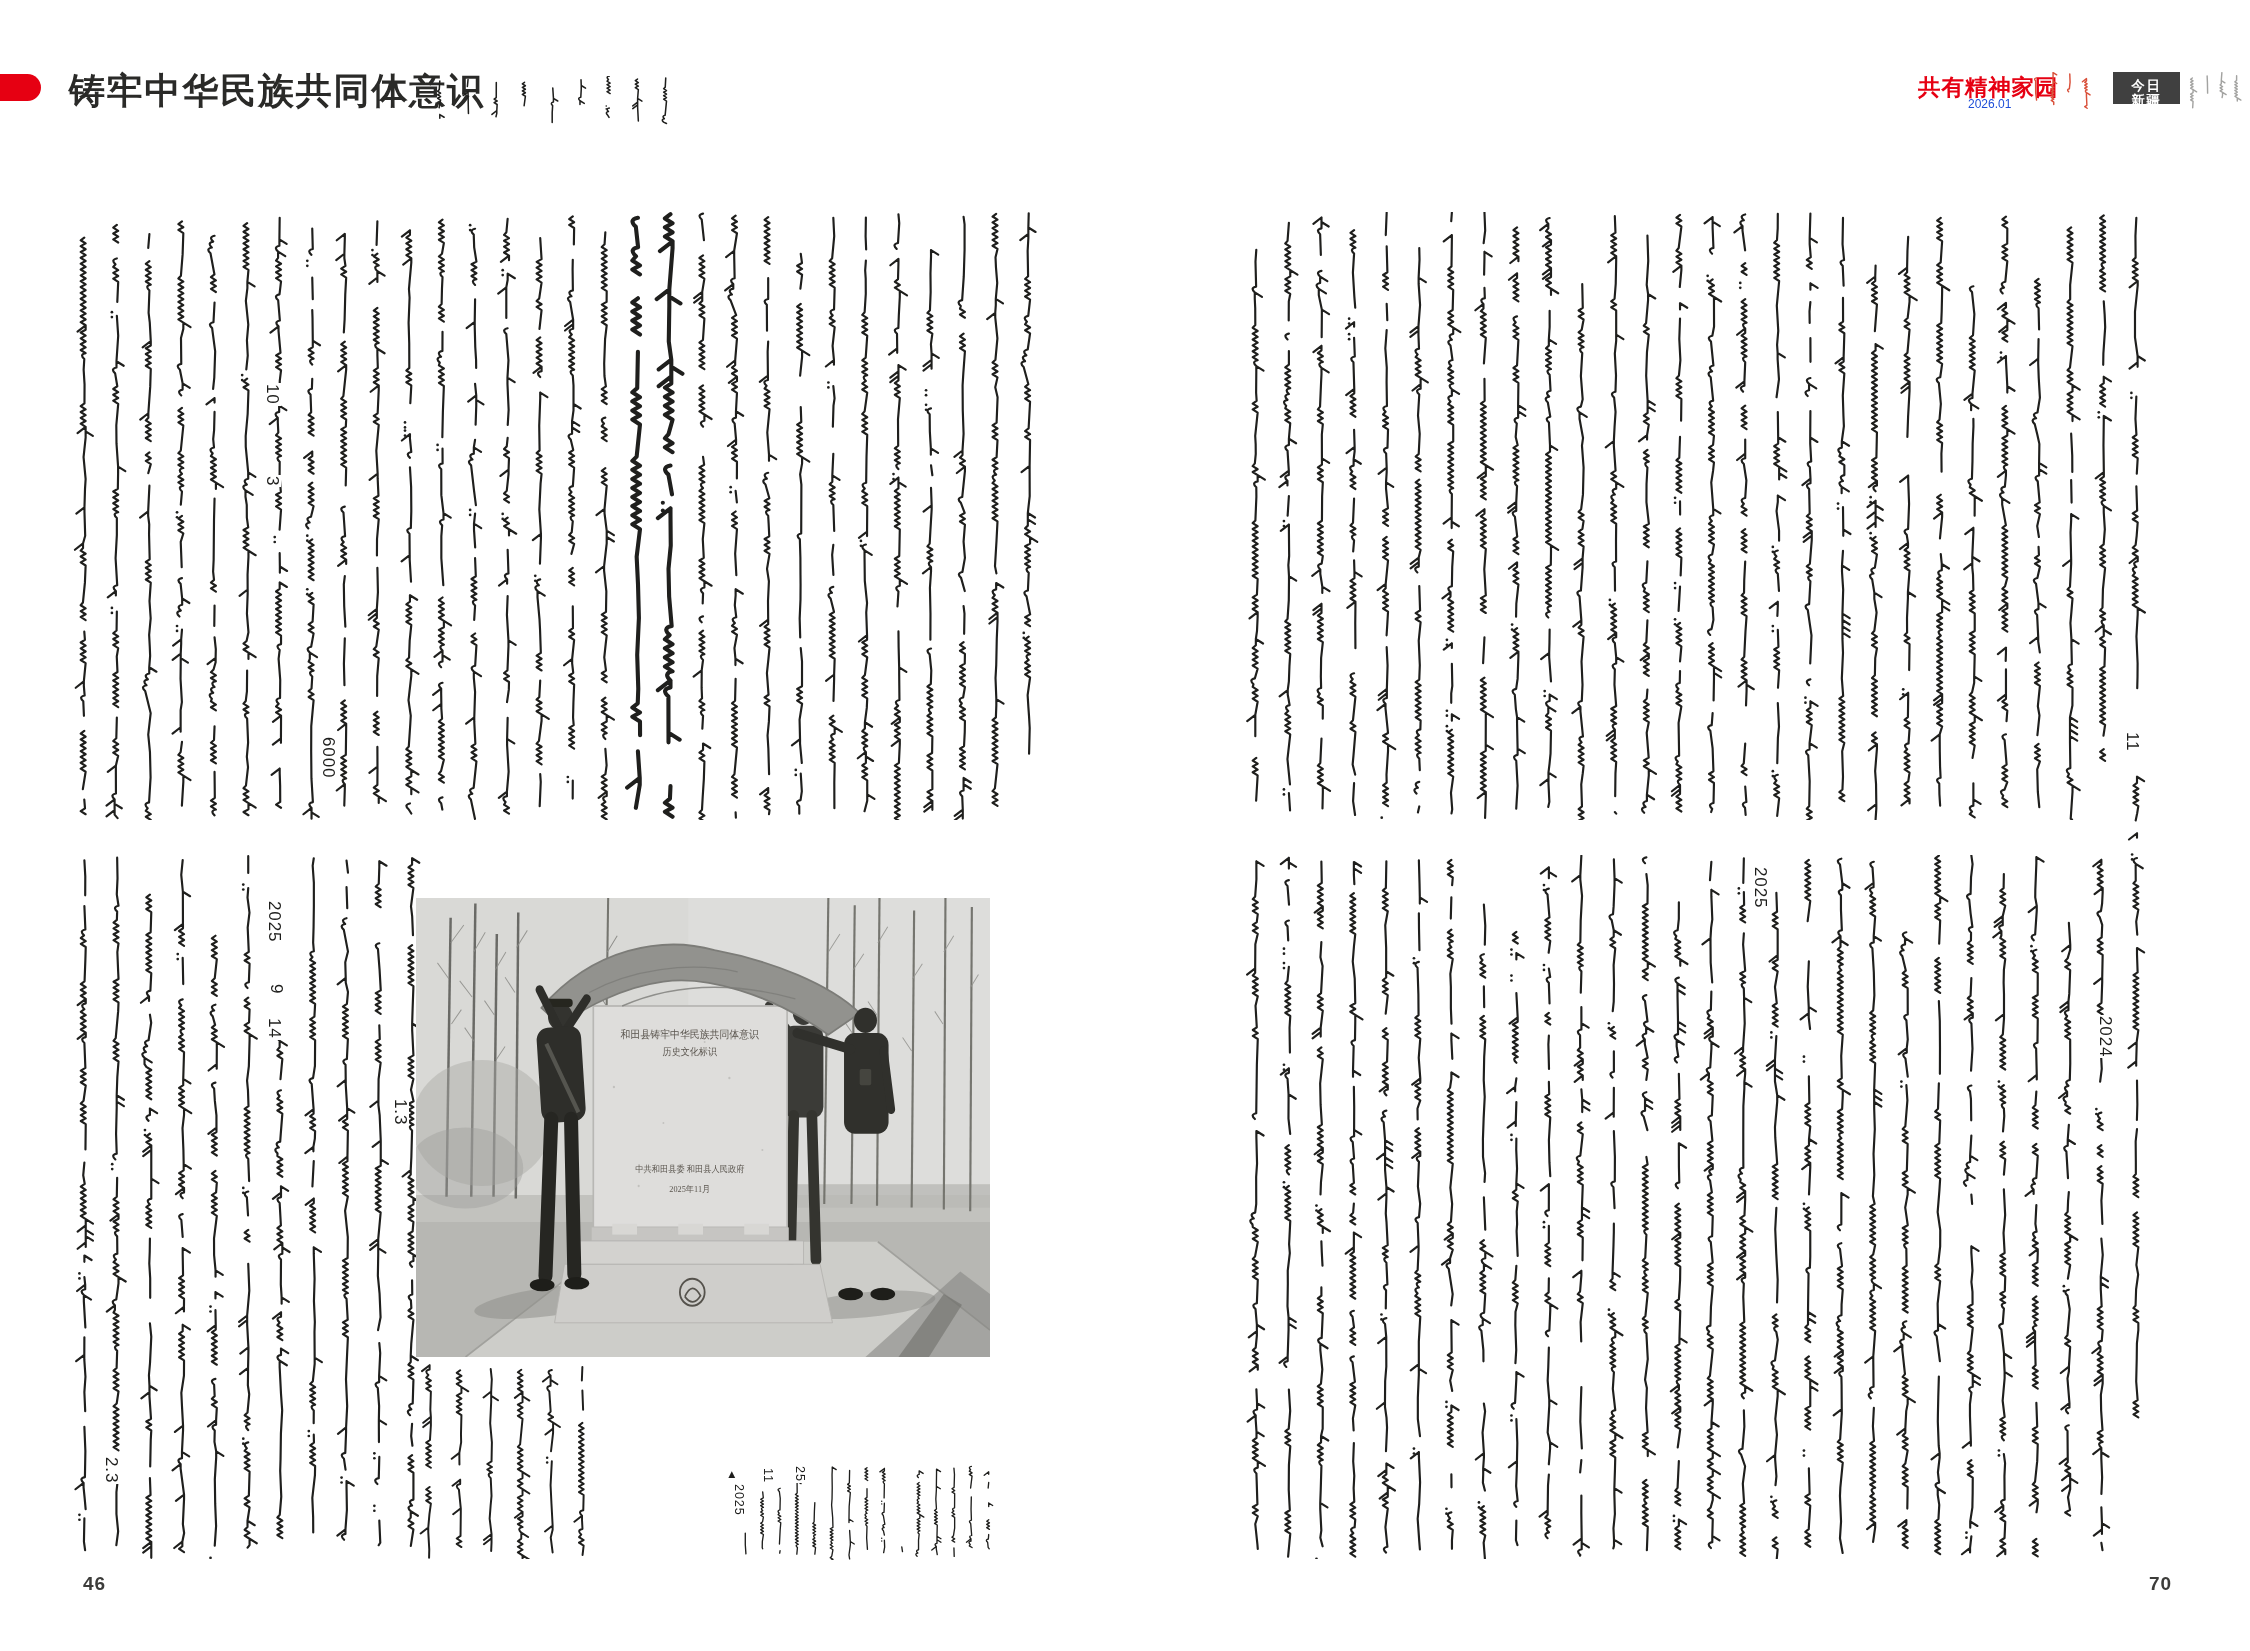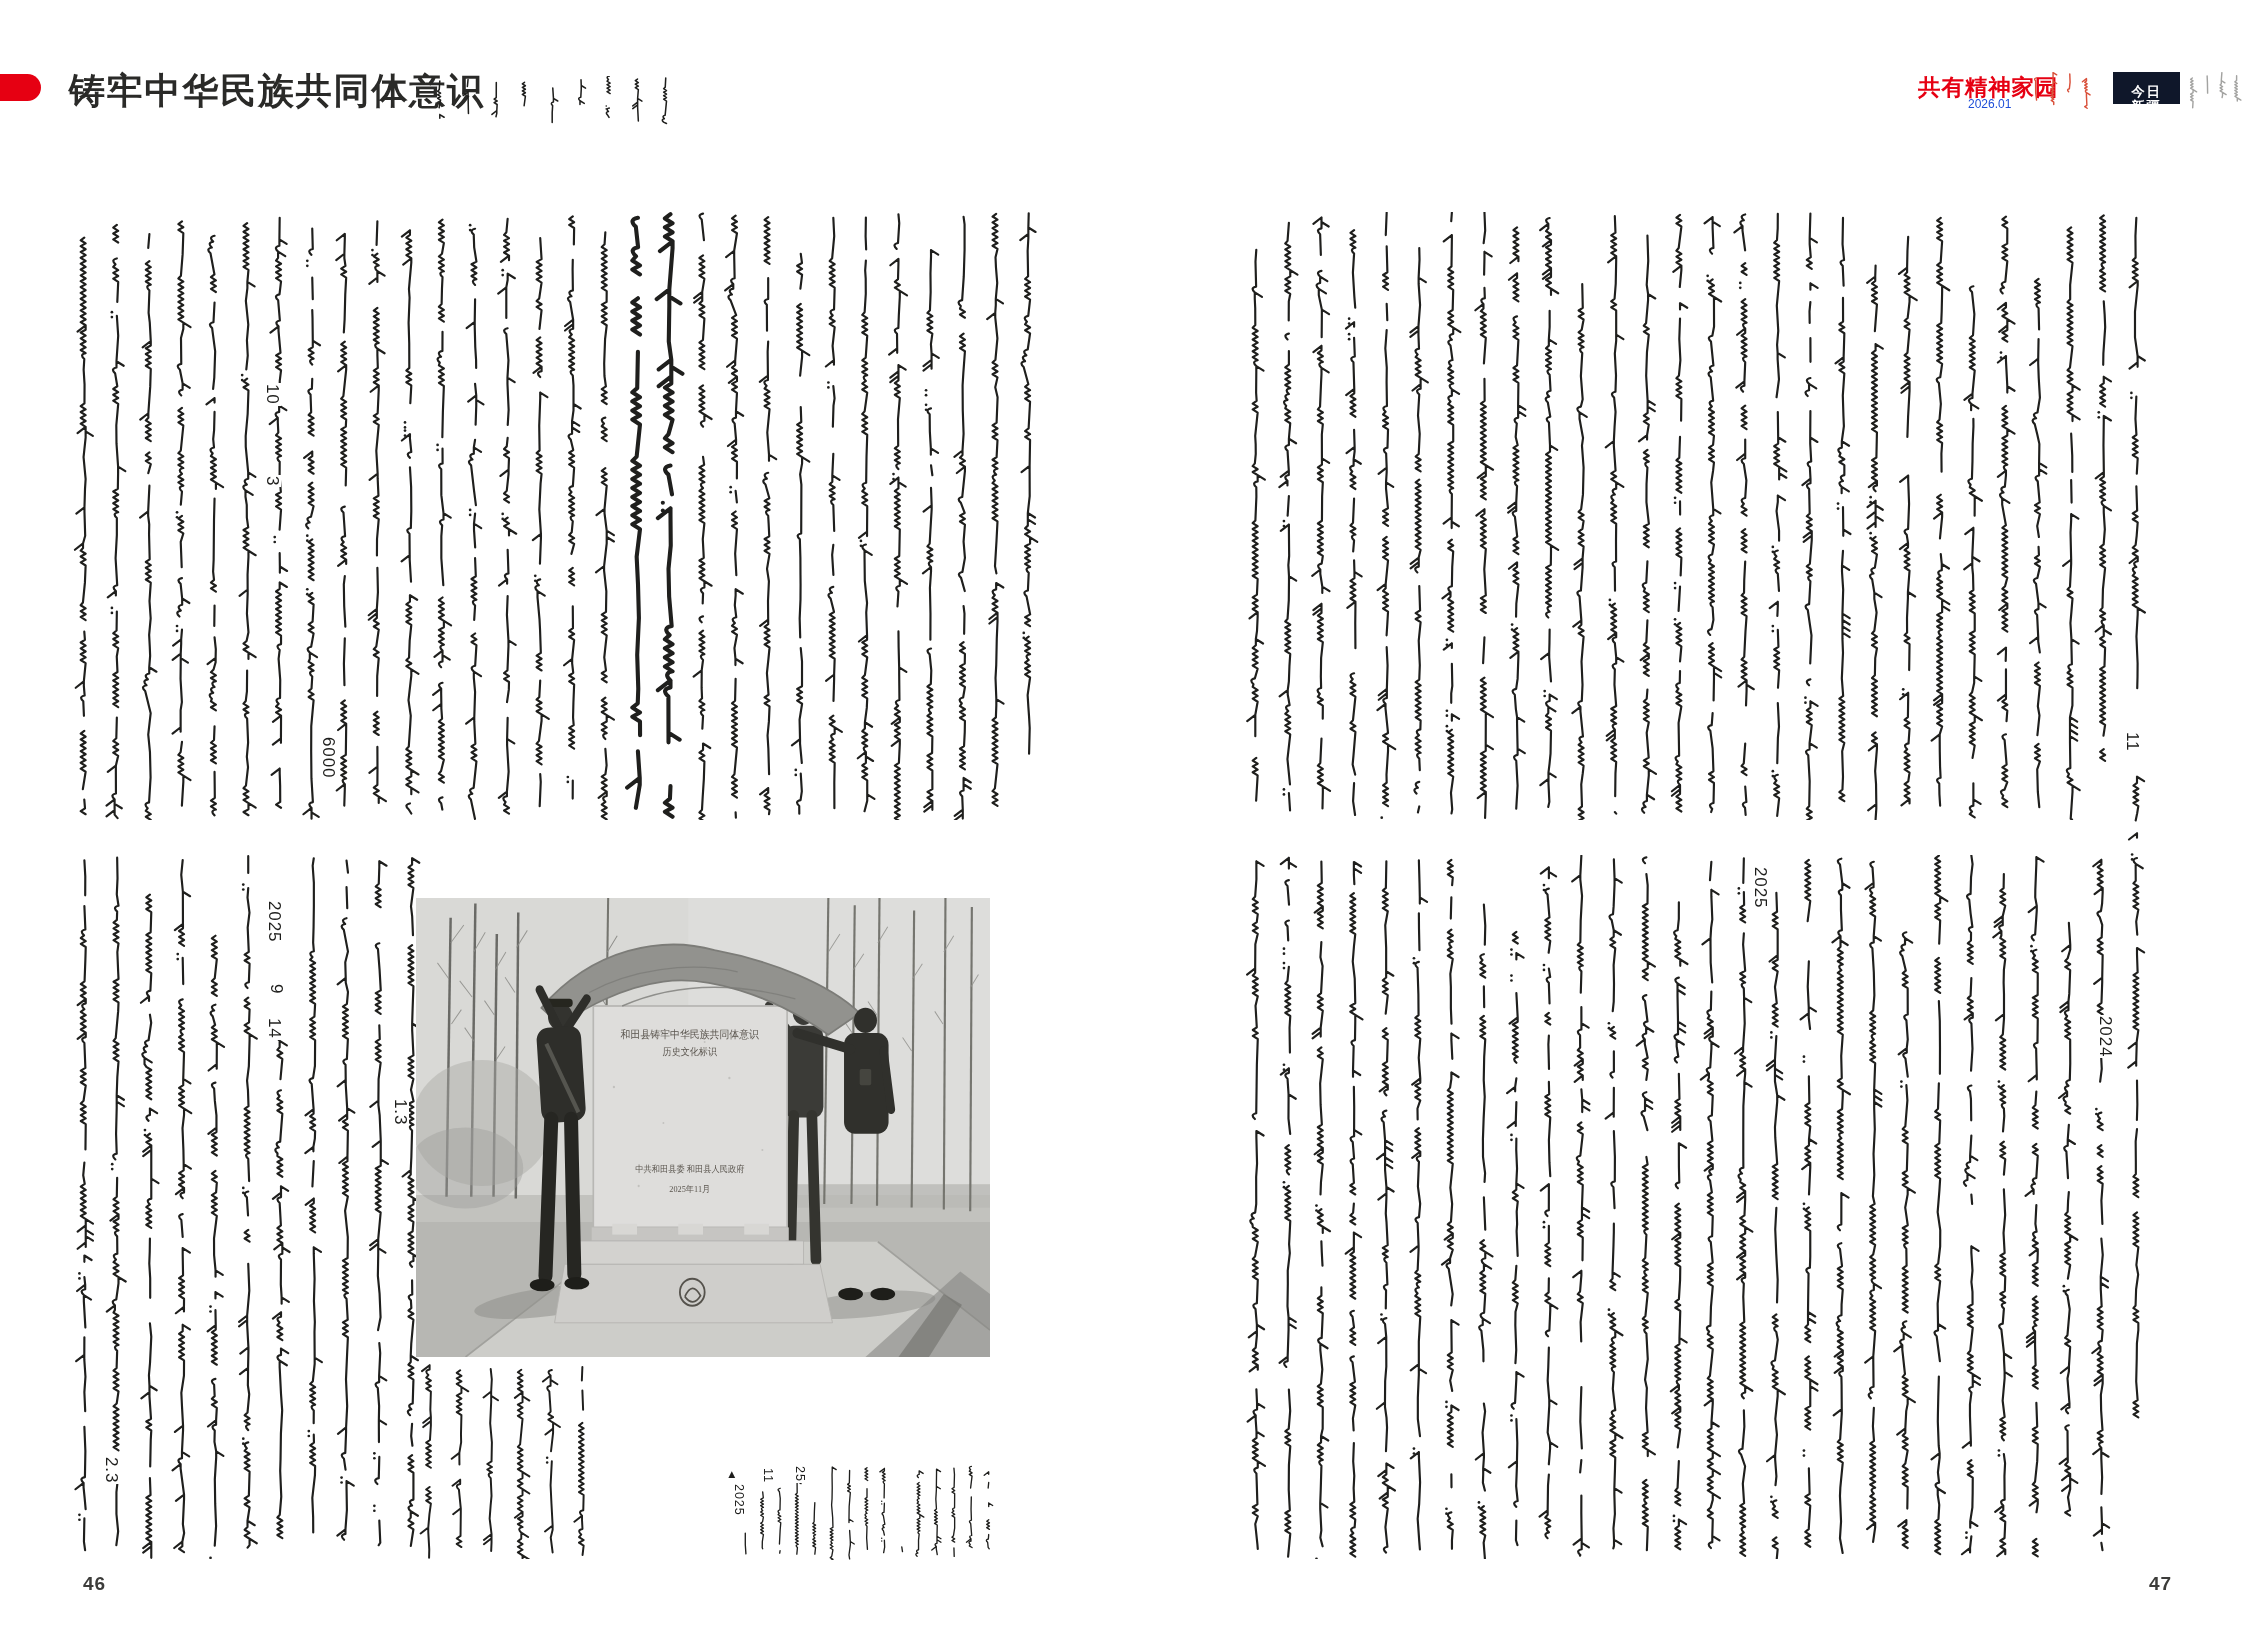--- a/index.html
+++ b/index.html
@@ -6,23 +6,23 @@
   .sheet{position:relative;width:2250px;height:1652px;background:#ffffff;overflow:hidden;
          font-family:"Liberation Sans",sans-serif;color:#1f1f1d;}
   
   .red-tab{position:absolute;left:0;top:74px;width:41px;height:27px;background:#e60012;
            border-radius:0 13.5px 13.5px 0;}
   .topic-cn{position:absolute;left:69px;top:67px;width:360px;font-family:"Liberation Serif",serif;
             font-size:36px;font-weight:600;letter-spacing:1.8px;color:#2a2a28;white-space:nowrap;}
   .slogan-cn{position:absolute;left:1918px;top:72px;width:117px;font-size:22.5px;font-weight:bold;
              color:#e60012;letter-spacing:0.9px;white-space:nowrap;}
   .issue-date{position:absolute;left:1968px;top:97px;width:72px;font-size:12px;color:#1d4ed8;}
-  .masthead-box{position:absolute;left:2113px;top:72px;width:67px;height:32px;background:#0f172a;
+  .masthead-box{position:absolute;left:2113px;top:72px;width:67px;height:32px;background:#404040;
                 color:#ffffff;font-size:13.5px;font-weight:bold;line-height:15.3px;text-align:center;
-                letter-spacing:1.8px;padding-top:12px;box-sizing:border-box;}
+                letter-spacing:1.8px;padding-top:6px;box-sizing:border-box;}
   
   .mband{position:absolute;}
   .mband svg{display:block;}
   
   .photo{position:absolute;left:416px;top:898px;width:574px;height:459px;}
   .photo svg{display:block;width:100%;height:100%;}
   
   .cap-cn{position:absolute;left:612px;top:1365px;width:432px;font-size:23.4px;line-height:35px;
           color:#1c1c1a;}
   .cap-line{white-space:nowrap;}
@@ -556,21 +556,21 @@
         <path d="M203.7 6.6 l4.4 2.8 m-4.4 -2.8 l0 3.9 q-3.9 0.8 -0.8 3.6 M203.7 19.6 L201.5 21.2 L204.5 23.2 L201.5 24.8 L204.5 26.7 L201.5 28.4 L204.5 30.3 L201.5 32.0 L204.5 33.9 q-3.9 0.8 -0.8 3.6 q-3.9 0.8 -0.8 3.6 L201.5 42.7 L204.5 44.6 L201.5 46.3 L204.5 48.2 L201.5 49.8 L204.5 51.8 L201.5 53.4 L204.5 55.3 l4.4 2.8 m-4.4 -2.8 l0 3.9 L201.5 60.8 L204.5 62.8 L201.5 64.4 L204.5 66.3 L201.5 68.0 L204.5 69.9 L201.5 71.6 L204.5 73.5 q-3.9 0.8 -0.8 3.6 L203.0 83.8 L203.0 94.6 q-3.9 0.8 -0.8 3.6 q-3.9 0.8 -0.8 3.6" fill="none" stroke="#1f1f1d" stroke-width="1.5" stroke-linecap="round" stroke-linejoin="round"></path>
         <path d="M223.09999999999997 4.6 l4.4 2.8 m-4.4 -2.8 l0 3.9 L222.9 23.7 l4.4 2.8 m-4.4 -2.8 l0 3.9 L222.3 38.1 L223.0 49.1 L220.9 50.8 L223.9 52.7 L220.9 54.3 L223.9 56.3 L220.9 57.9 L223.9 59.8 L220.9 61.5 L223.9 63.4 L220.9 65.1 L223.9 67.0 L223.6 79.5 l4.4 2.8 m-4.4 -2.8 l0 3.9 l4.4 2.8 m-4.4 -2.8 l0 3.9 q-3.9 0.8 -0.8 3.6 l-5.0 3.9 m5.0 -3.9 l0 2.8 L223.9 99.9 M223.09999999999997 109.4" fill="none" stroke="#1f1f1d" stroke-width="1.5" stroke-linecap="round" stroke-linejoin="round"></path>
         <path d="M242.49999999999997 3.5 L243.1 10.6 L242.7 24.9 L240.3 26.5 L243.3 28.5 L240.3 30.1 L243.3 32.0 L243.2 47.8 q-3.9 0.8 -0.8 3.6 L240.3 53.0 L243.3 55.0 L240.3 56.6 L243.3 58.5 L243.3 70.4 L242.0 78.9 L240.3 80.6 L243.3 82.5 L240.3 84.2 L243.3 86.1 M242.49999999999997 92.5 L242.8 102.0" fill="none" stroke="#1f1f1d" stroke-width="1.5" stroke-linecap="round" stroke-linejoin="round"></path>
         <path d="M261.9 1.6 q-3.9 0.8 -0.8 3.6 L259.7 6.9 L262.7 8.8 L259.7 10.4 L262.7 12.4 L261.1 25.7 M261.9 35.5 L261.6 49.4 L262.0 61.6 q-3.9 0.8 -0.8 3.6 L262.3 78.6 q-3.9 0.8 -0.8 3.6 l-5.0 3.9 m5.0 -3.9 l0 2.8 q-3.9 0.8 -0.8 3.6 L259.7 90.2 L262.7 92.1" fill="none" stroke="#1f1f1d" stroke-width="1.5" stroke-linecap="round" stroke-linejoin="round"></path>
         <path d="M281.29999999999995 7.6 l-5.0 3.9 m5.0 -3.9 l0 2.8 M281.29999999999995 19.5 L280.7 25.7 M281.29999999999995 34.3 M281.29999999999995 42.4 l4.4 2.8 m-4.4 -2.8 l0 3.9 M281.29999999999995 55.1 M281.29999999999995 61.1 L279.1 62.7 L282.1 64.6 L279.1 66.3 L282.1 68.2 L279.1 69.9 L282.1 71.8 M281.29999999999995 77.6 L280.9 82.6 q-3.9 0.8 -0.8 3.6 L280.7 92.0 L281.9 93.5" fill="none" stroke="#1f1f1d" stroke-width="1.5" stroke-linecap="round" stroke-linejoin="round"></path>
       </svg>
     </div>
   <span class="cap-marker">▲</span>
 
   <div class="pagenum left">46</div>
-  <div class="pagenum right">47</div>
+  <div class="pagenum right">70</div>
 
 <span class="num" style="left: 264px; top: 383px;">10</span>
     <span class="num" style="left: 264px; top: 475px;">3</span>
     <span class="num" style="left: 320px; top: 736px;">6000</span>
     <span class="num" style="left: 266px; top: 900px;">2025</span>
     <span class="num" style="left: 268px; top: 983px;">9</span>
     <span class="num" style="left: 266px; top: 1017px;">14</span>
     <span class="num" style="left: 103px; top: 1456px;">2.3</span>
     <span class="num" style="left: 392px; top: 1098px;">1.3</span>
     <span class="num" style="left: 1752px; top: 866px;">2025</span>

